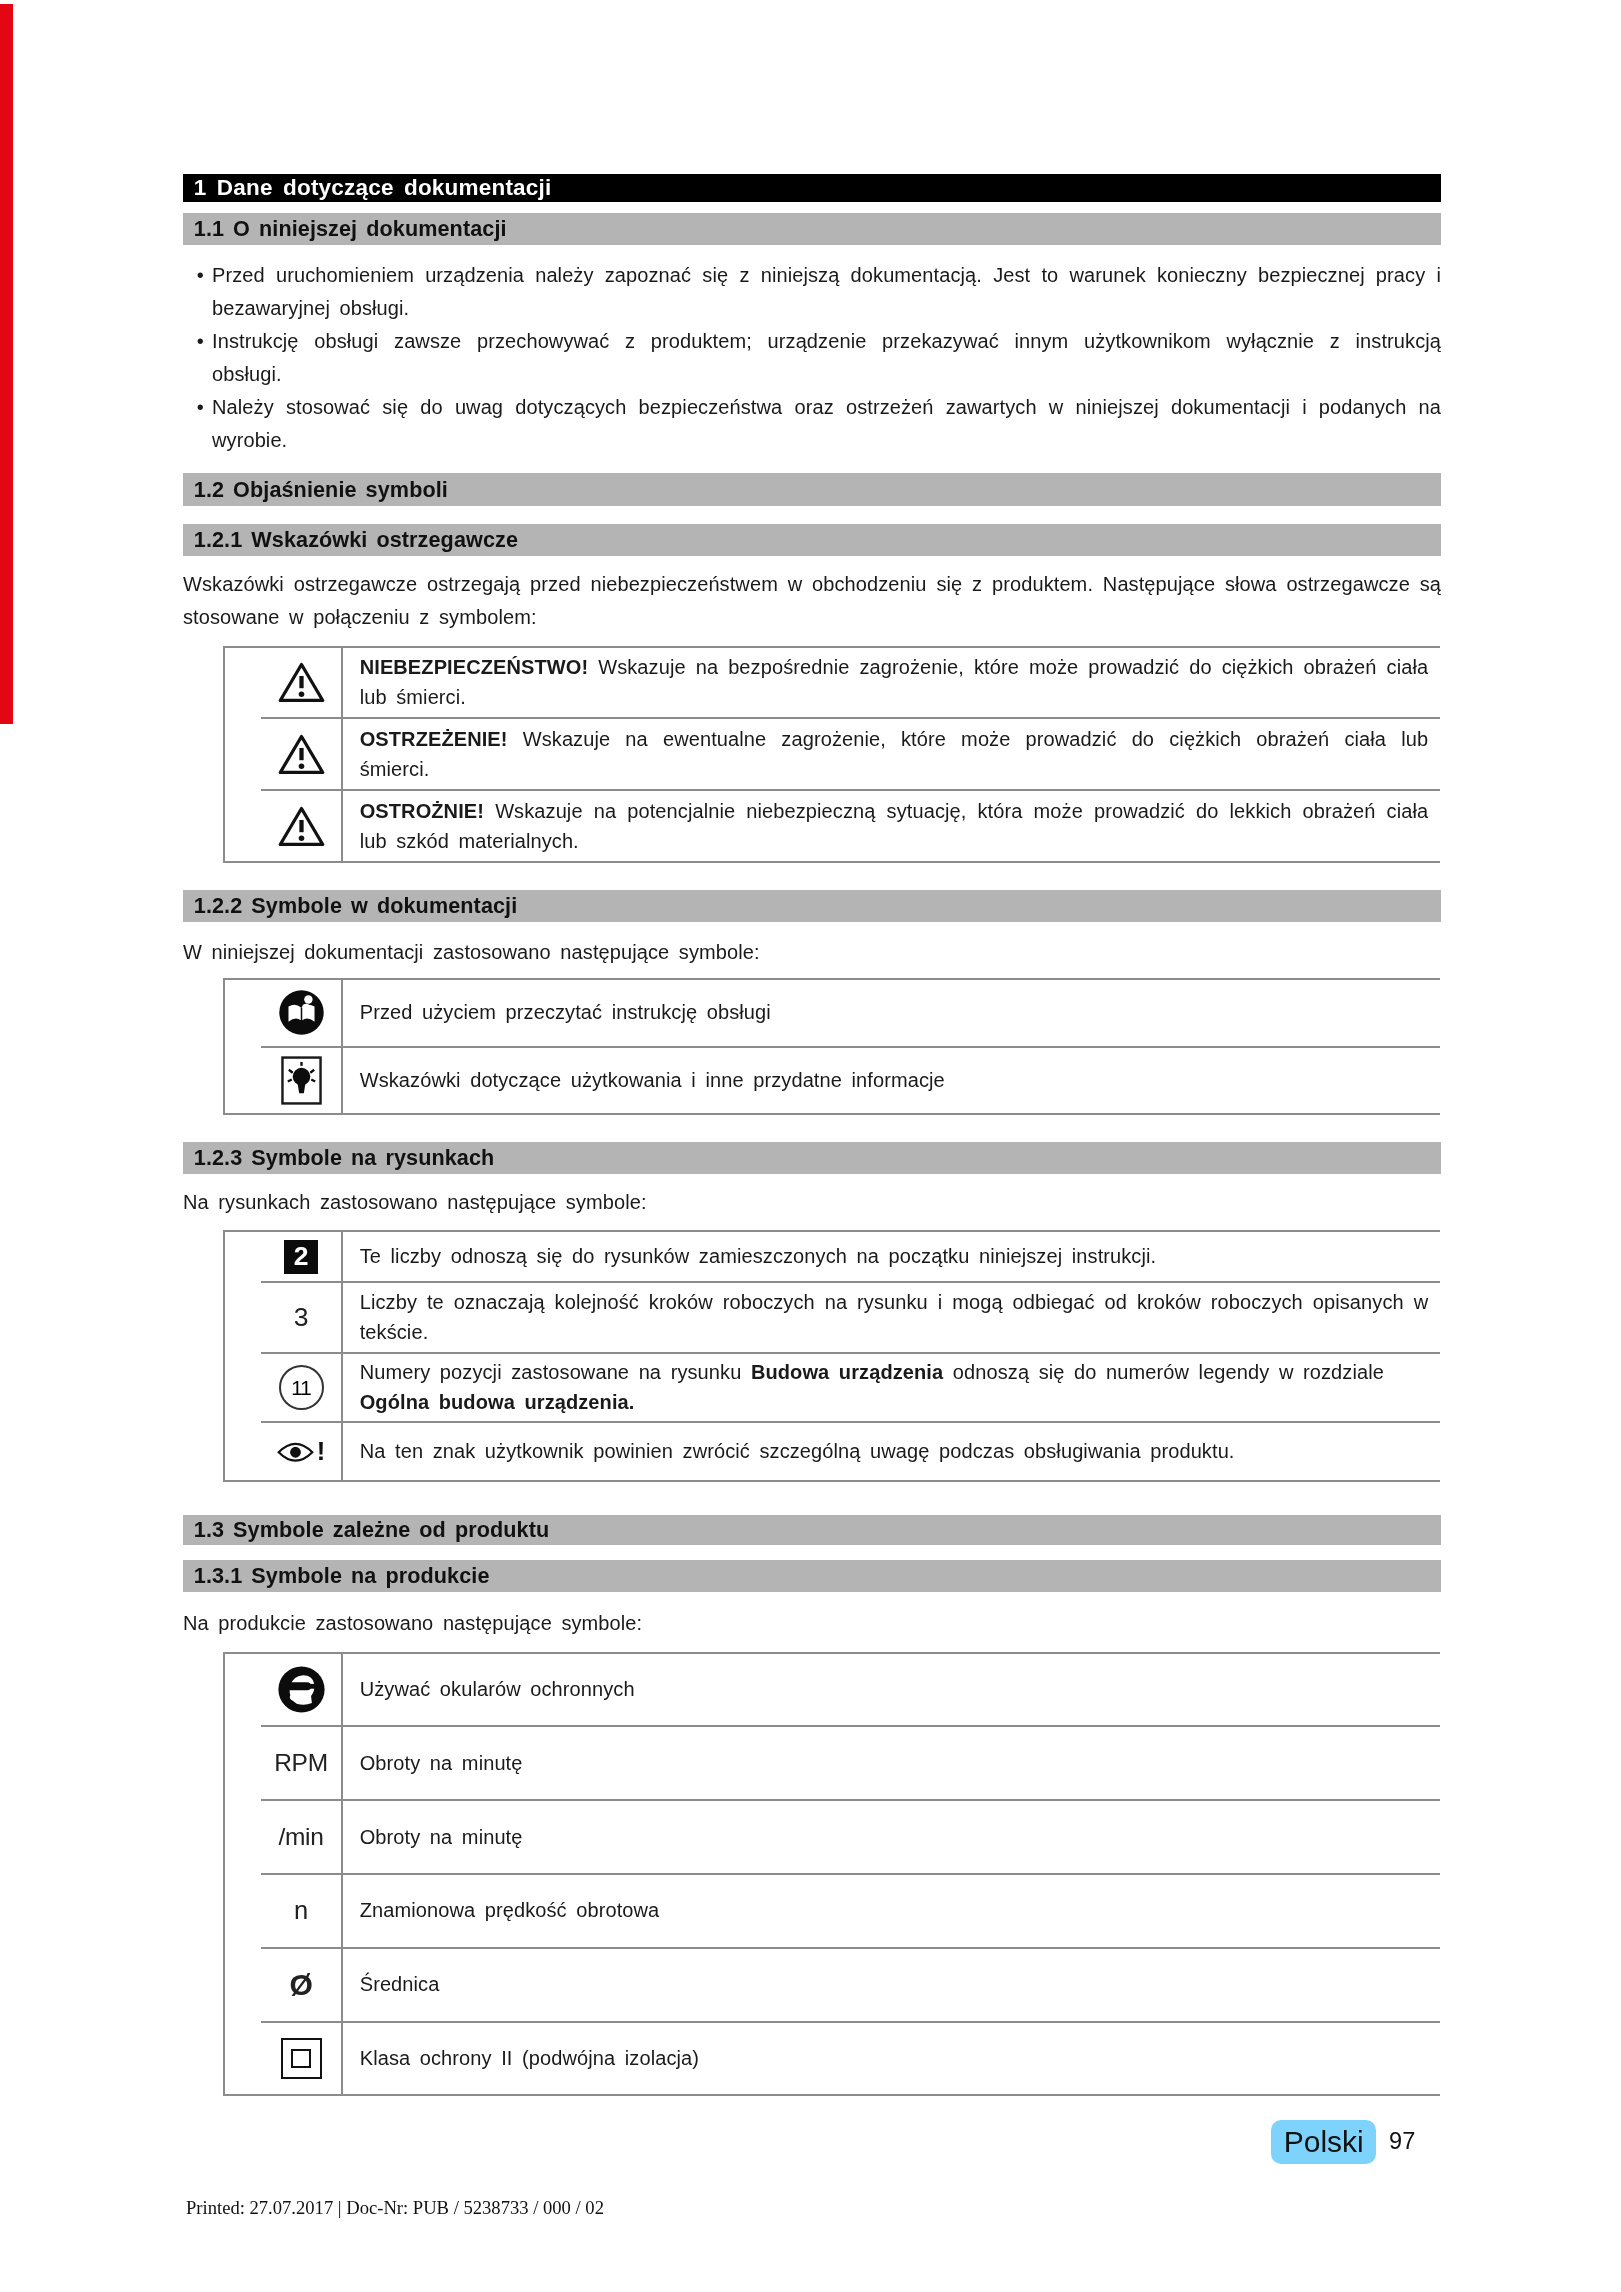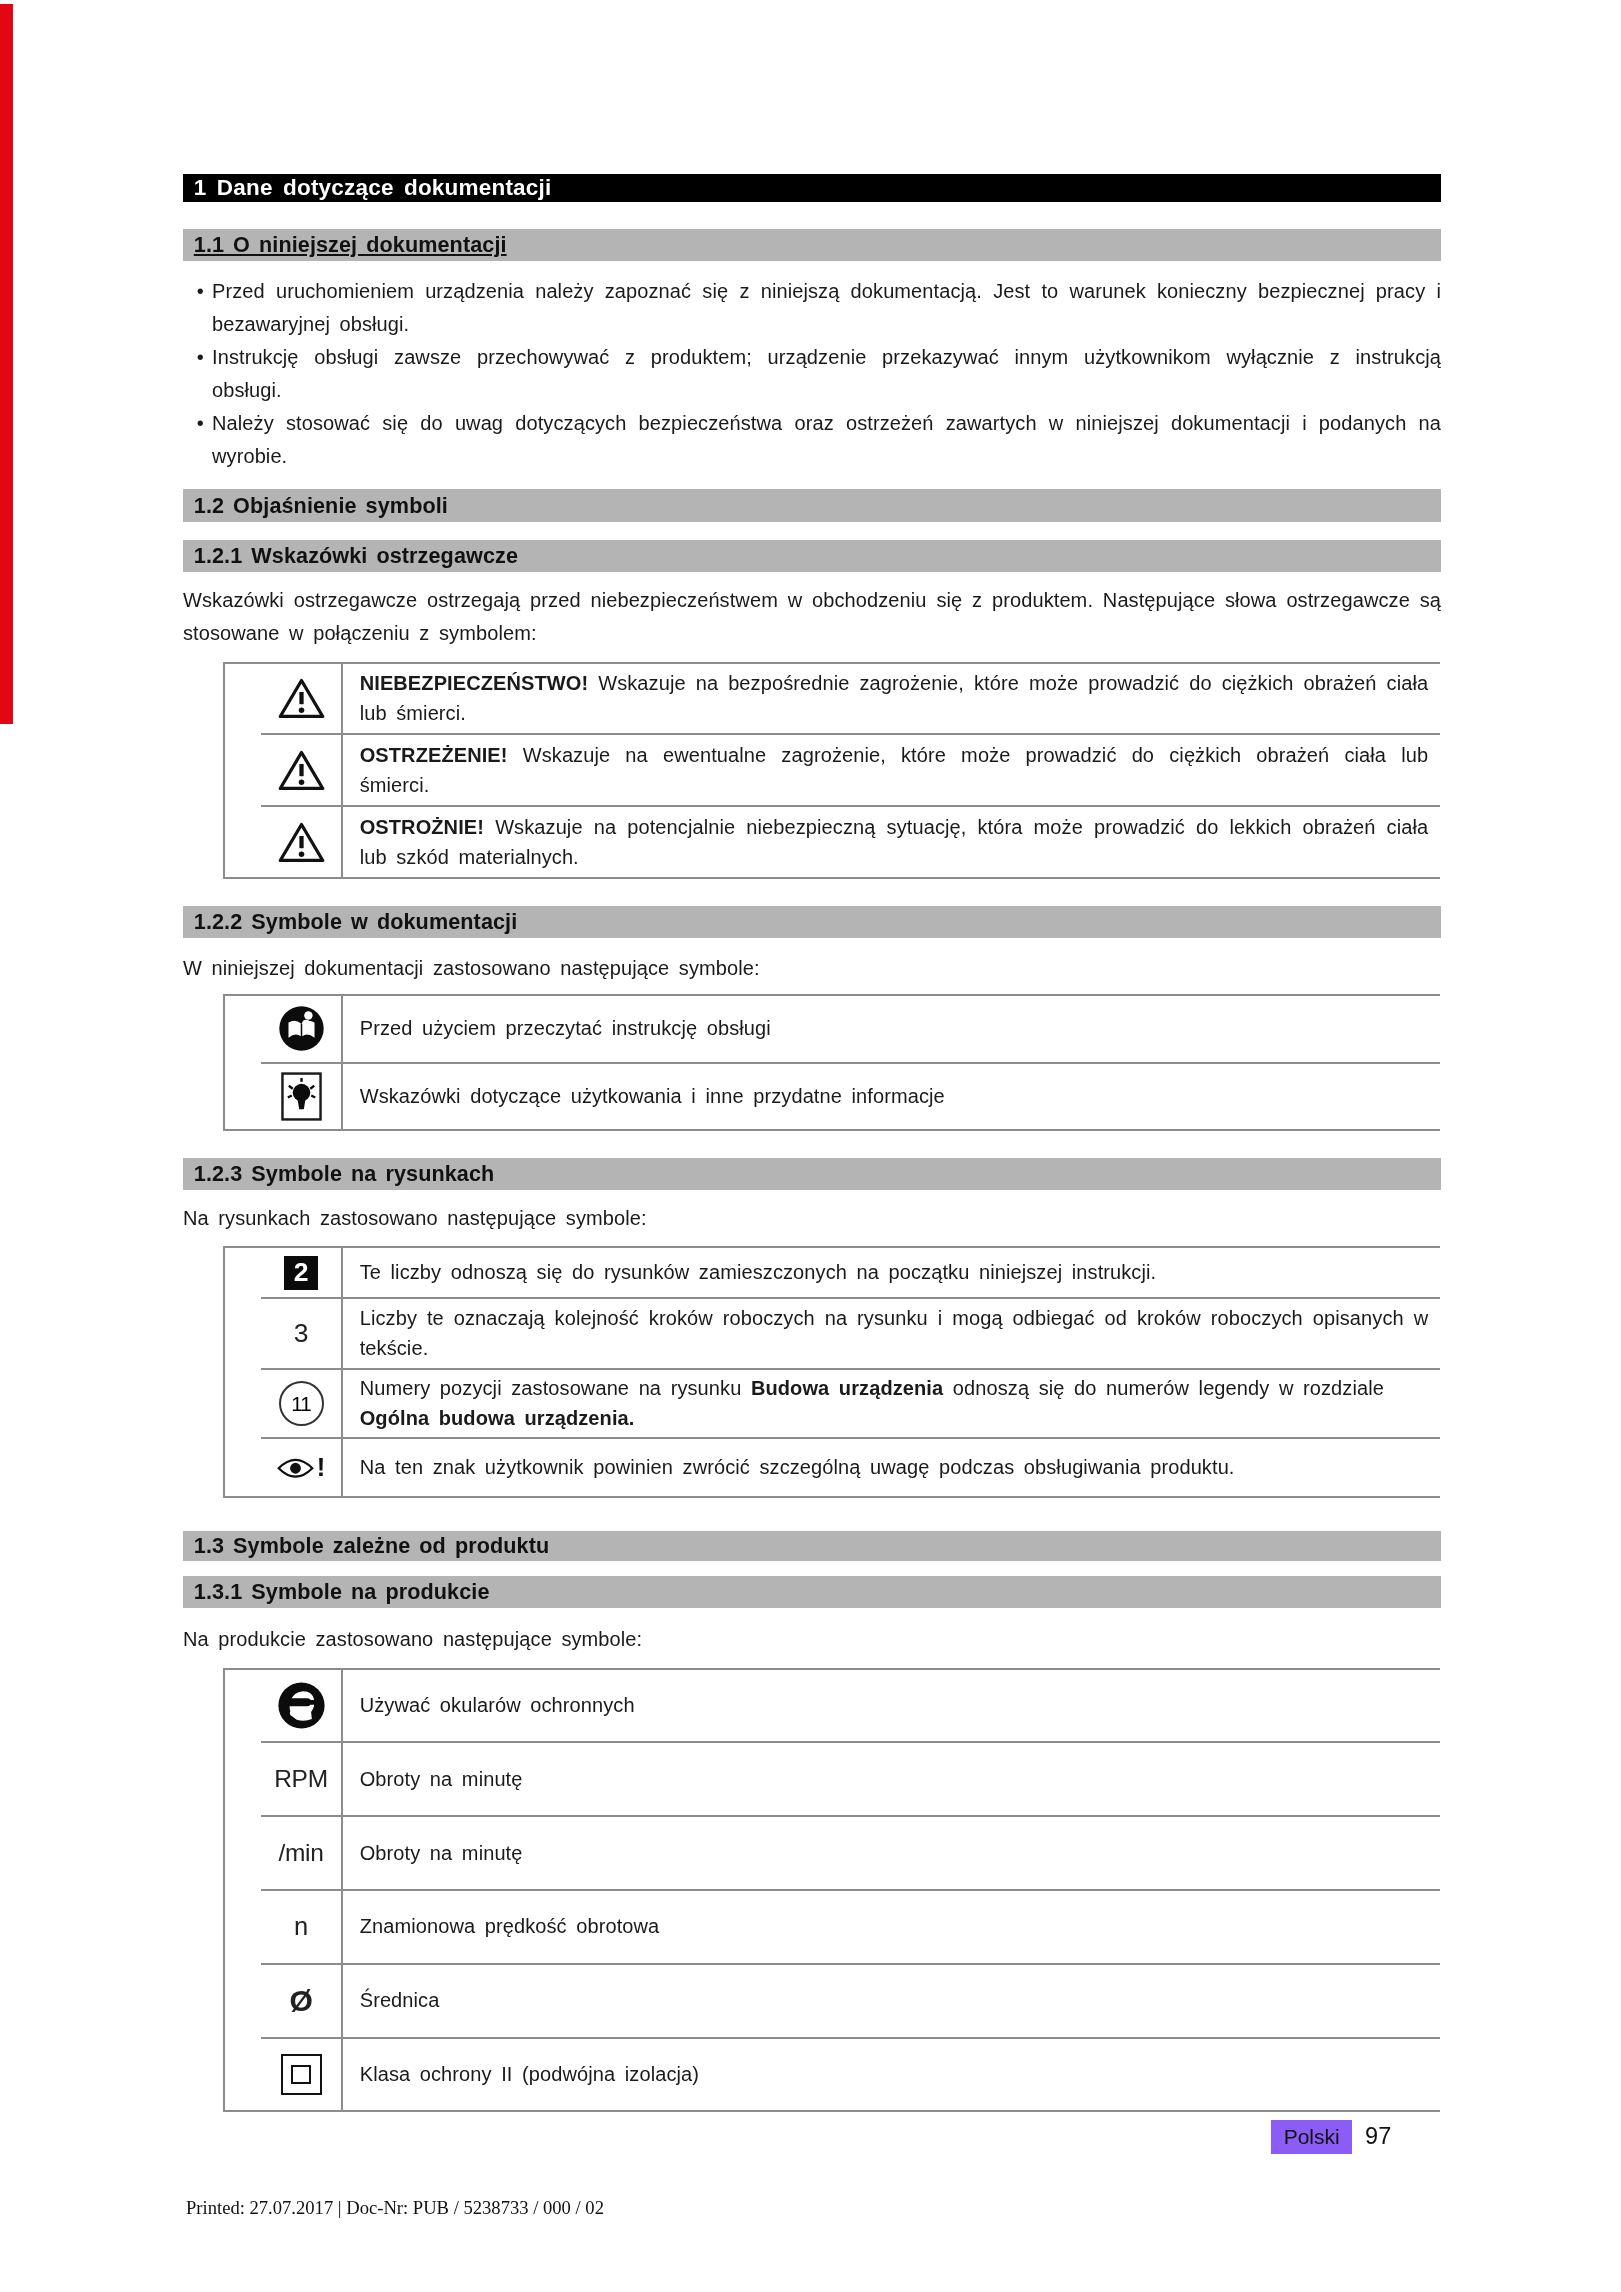--- a/index.html
+++ b/index.html
@@ -14,21 +14,21 @@
   .h-black {
     margin-top:174px; height:28px; background:#000000; color:#ffffff;
     display:flex; align-items:center; padding-left:10.8px; box-sizing:border-box;
     font-size:22.5px; font-weight:bold; letter-spacing:0.2px; word-spacing:3.9px;
   }
   .h-gray {
     background:#b4b4b4; color:#111; display:flex; align-items:center;
     padding-left:10.8px; box-sizing:border-box; font-size:21.6px; font-weight:bold;
     letter-spacing:0.1px; word-spacing:2.9px; height:32px;
   }
-  .h11 { margin-top:27px;text-decoration:underline; }
+  .h11 { margin-top:11px; }
   .h12 { margin-top:16.7px; height:33px; }
   .h121 { margin-top:17.6px; }
   .h122 { margin-top:27.4px; }
   .h123 { margin-top:26.5px; }
   .h13 { margin-top:33px; height:30px; }
   .h131 { margin-top:14.7px; }
 
   .body-text { font-size:20px; line-height:33px; word-spacing:3.9px; letter-spacing:0.1px; }
   .just { text-align:justify; }
 
@@ -76,21 +76,21 @@
   .excl { font-size:25.5px; font-weight:bold; color:#111; }
 
   .sym-text { font-size:24.5px; color:#222; letter-spacing:-0.3px; }
   .sym-n { font-size:25.5px; }
   .sym-diam { font-size:30px; font-weight:600; }
 
   .sq-outer { width:41px; height:41px; border:2.9px solid #111; display:flex; align-items:center; justify-content:center; box-sizing:border-box; }
   .sq-inner { width:19.6px; height:19.6px; border:2.9px solid #111; box-sizing:border-box; }
 
   .footer { position:absolute; top:2120px; left:1271px; display:flex; align-items:center; gap:12.7px; }
-  .lang-badge { background:#8b5cf6; color:#111; font-size:21px; padding:4.9px 12.7px; }
+  .lang-badge { background:#7dd3fc; color:#111; font-size:30px; padding:4.9px 12.7px;border-radius:10px; }
   .page-num { font-size:23.5px; color:#111; }
 
   .printline {
     position:absolute; top:2197px; left:186px;
     font-family:"Liberation Serif", serif; font-size:18.6px; color:#111;
   }
 </style>
 </head>
 <body>
 

